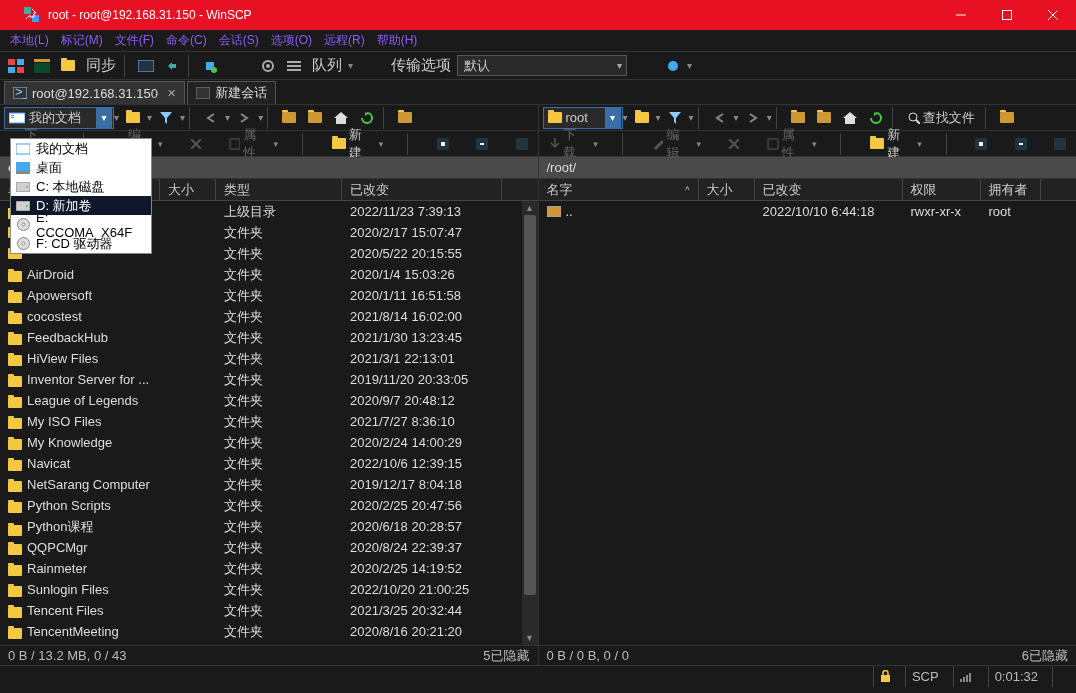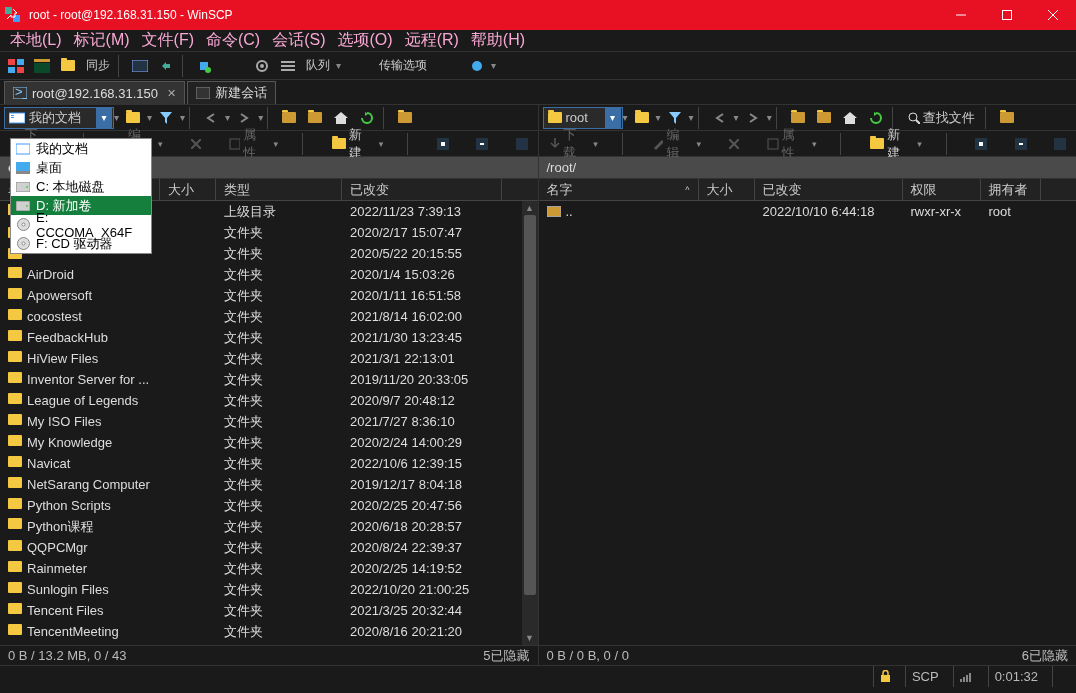--- a/index.html
+++ b/index.html
@@ -1,35 +1,35 @@
 <!DOCTYPE html>
 <html><head>
 <meta charset="utf-8">
 <style>
 * { margin: 0; padding: 0; box-sizing: border-box; font-family: "Microsoft YaHei", "Segoe UI", sans-serif; font-size: 13px; }
 body { background: #1a1a1a; color: #ddd; width: 1076px; height: 693px; overflow: hidden; position: relative; }
 
 
-.titlebar { height: 30px; background: #e81123; display: flex; align-items: center; padding-left: 5px; color: #fff; }
+.titlebar { height: 30px; background: #e81123; display: flex; align-items: center; padding-left: 24px; color: #fff; }
 .titlebar .app-icon { width: 16px; height: 16px; margin-right: 8px; display:inline-flex; align-items:center; justify-content:center;}
 .titlebar .title { flex: 1; font-size: 12px; }
 .titlebar .winbtns { display: flex; }
 .titlebar .winbtn { width: 46px; height: 30px; display: flex; align-items: center; justify-content: center; color: #fff; }
 .titlebar .winbtn.close { background: #e81123; }
 .titlebar .winbtn svg { width: 10px; height: 10px; }
 
 
 .menubar { height: 22px; background: #1a1a1a; border-bottom: 1px solid #333; display: flex; align-items: center; padding: 0 4px; }
-.menubar .mitem { padding: 2px 6px; color: #f9a8d4; font-size: 16px; }
+.menubar .mitem { padding: 2px 6px; color: #8b5cf6; font-size: 12px; }
 
 
 .toolbar { height: 28px; background: #1a1a1a; border-bottom: 1px solid #333; display: flex; align-items: center; padding: 0 4px; gap: 2px; }
 .tbtn { width: 24px; height: 22px; display: flex; align-items: center; justify-content: center; border: 1px solid transparent; }
 .tsep { width: 6px; height: 22px; border-left: 1px solid #444; margin: 0 2px; }
-.tlabel { color: #ccc; font-size: 12px; padding: 0 4px; }
+.tlabel { color: #ccc; font-size: 15px; padding: 0 4px; }
 .tcombo { height: 21px; background: #2a2a2a; border: 1px solid #555; color: #ccc; padding: 0 18px 0 6px; font-size: 12px; display: flex; align-items: center; position: relative; min-width: 60px;}
 .tcombo::after { content: "▾"; position: absolute; right: 4px; font-size: 10px; color: #aaa; }
 .tcombo.wide { min-width: 170px; }
 
 
 .tabs { height: 25px; background: #1a1a1a; border-bottom: 1px solid #333; display: flex; align-items: flex-end; padding-left: 4px; }
 .tab { height: 23px; background: #333; border: 1px solid #555; border-bottom: none; padding: 2px 8px; display: flex; align-items: center; gap: 5px; font-size: 12px; margin-right: 2px; }
 .tab .closex { font-size: 11px; color: #aaa; margin-left: 4px; }
 
 
@@ -55,36 +55,36 @@
 .filerow { height: 21px; display: flex; align-items: center; font-size: 12px; color: #ddd; }
 .filerow .cell { padding: 0 8px; white-space: nowrap; overflow: hidden; text-overflow: ellipsis;}
 .folder-icon { width: 14px; height: 11px; background: #f5c842; display: inline-block; margin-right: 5px; border-radius: 1px; position:relative; flex-shrink:0;}
 .folder-icon::before { content:""; position:absolute; top:-2px; left:0; width:6px; height:2px; background:#f5c842; border-radius:1px 1px 0 0;}
 .up-icon { width: 14px; height: 11px; background: #f5c842; display: inline-block; margin-right: 5px; position:relative; flex-shrink:0;}
 .scrollbar { position: absolute; right: 0; top: 0; bottom: 0; width: 16px; background: #2a2a2a; }
 .scrollthumb { position: absolute; left: 2px; right: 2px; top: 14px; height: 380px; background: #555; border-radius: 2px;}
 .scrollarrow { position: absolute; left: 0; right: 0; height: 14px; background: #2a2a2a; display:flex; align-items:center; justify-content:center; color:#888; font-size:9px;}
 
 
-.c-name-l { width: 160px; display:flex; align-items:flex-start;}
+.c-name-l { width: 160px; display:flex; align-items:flex-end;}
 .c-size-l { width: 56px; text-align: right; }
 .c-type-l { width: 126px; }
 .c-date-l { width: 160px; }
 
 
 .c-name-r { width: 160px; display:flex; align-items:center;}
 .c-size-r { width: 56px; text-align: right; }
 .c-date-r { width: 148px; }
 .c-perm-r { width: 78px; }
 .c-owner-r { width: 60px; }
 
 
 .dropdown { position: absolute; top: 138px; left: 10px; width: 142px; background: #fff; border: 1px solid #888; z-index: 100; font-size: 12px; color: #000;}
 .dropdown .dditem { height: 19px; display: flex; align-items: center; padding: 0 4px; gap: 5px;}
-.dropdown .dditem.sel { background: #15803d; color: #fff; }
+.dropdown .dditem.sel { background: #0f172a; color: #fff; }
 .dd-ic { width: 16px; height: 14px; display:inline-flex; align-items:center; justify-content:center; flex-shrink:0;}
 
 
 .panelstatus { height: 20px; background: #1a1a1a; border-top: 1px solid #333; display: flex; align-items: center; padding: 0 8px; font-size: 12px; color: #bbb; justify-content: space-between; gap: 27px;}
 .statusbar { height: 22px; background: #1a1a1a; border-top: 1px solid #333; display: flex; align-items: center; justify-content: flex-end; padding: 0 6px; gap: 8px; font-size: 12px; color: #bbb; }
 .status-cell { padding: 0 6px; border-left: 1px solid #444; height: 100%; display:flex; align-items:center; gap:4px;}
 
 svg { display: block; }
 </style>
 </head>
@@ -178,20 +178,23 @@
       <svg width="14" height="14">
         <rect y="2" width="14" height="2" fill="#aaa"></rect>
         <rect y="6" width="14" height="2" fill="#aaa"></rect>
         <rect y="10" width="14" height="2" fill="#aaa"></rect>
       </svg>
     </div>
   <span class="tlabel">队列</span>
   <span style="color:#888;font-size:10px">▾</span>
   <div style="width:30px"></div>
   <span class="tlabel">传输选项</span>
+  <div class="tcombo wide">
+      <span>默认</span>
+    </div>
   <div style="width:30px"></div>
   <div class="tbtn">
       <svg width="14" height="14">
         <circle cx="7" cy="7" r="5" fill="#4ae"></circle>
       </svg>
     </div>
   <span style="color:#888;font-size:10px">▾</span>
 </div>
 
 <div class="tabs">

